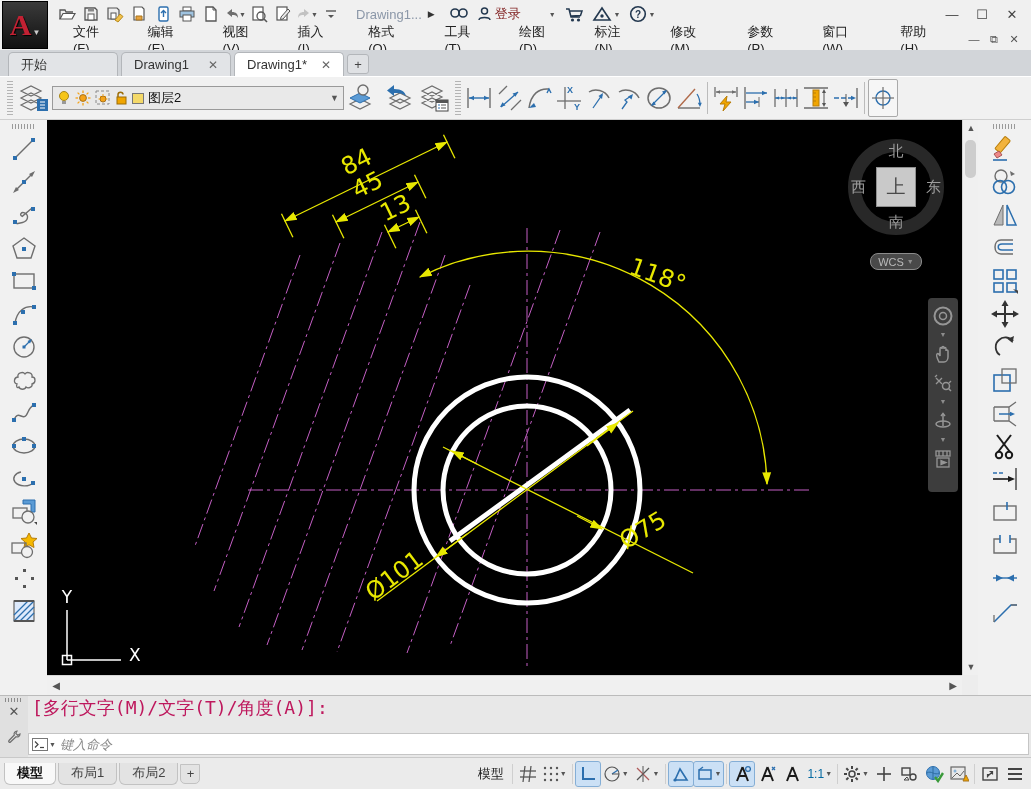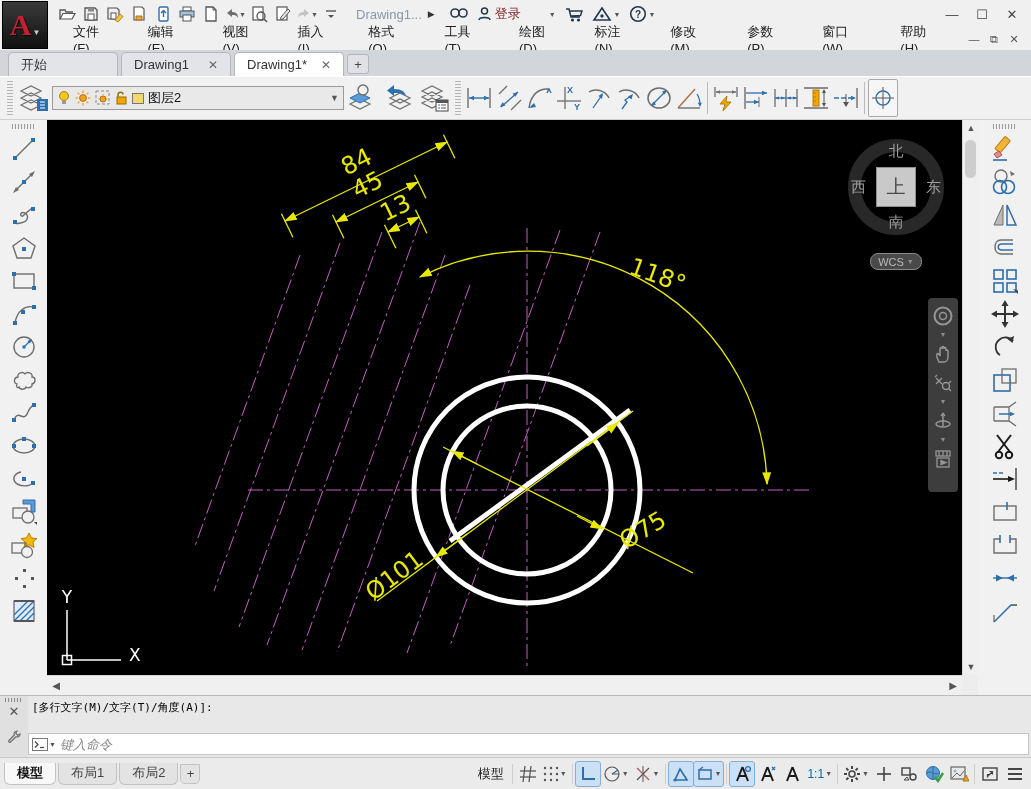--- a/index.html
+++ b/index.html
@@ -87,21 +87,21 @@
   .harrow { width:18px; height:18px; display:flex; align-items:center; justify-content:center; color:#555; font-size:10px; }
   .hcorner { background:#ededed; }
 
   
   .cmdline { height:62px; background:#e8e8e8; border-top:1px solid #bbb; display:flex; }
   .cmd-gutter { width:28px; display:flex; flex-direction:column; align-items:center; padding-top:2px; background:#e0e0e0; }
   .cmd-gutter .hgrip { width:18px; height:4px; background:repeating-linear-gradient(90deg,#8a8a8a 0 1px, transparent 1px 3px); margin-bottom:2px; }
   .cmd-close { color:#555; font-size:13px; }
   .cmd-wrench { margin-top:10px; }
   .cmd-body { flex:1; display:flex; flex-direction:column; }
-  .cmd-history { flex:1; padding:3px 4px 0; font-family:"DejaVu Sans Mono", monospace; font-size:11px; color:#000000; line-height:17px; }
+  .cmd-history { flex:1; padding:3px 4px 0; font-family:"DejaVu Sans Mono", monospace; font-size:18px; color:#be185d; line-height:17px; }
   .cmd-input-row { height:22px; background:#fff; border:1px solid #c5c5c5; display:flex; align-items:center; margin:0 2px 2px 0; padding-left:3px; gap:4px; }
   .cmd-prompt-ic { display:flex; align-items:center; gap:2px; color:#444; }
   .cmd-input-row input { flex:1; border:0; outline:none; font-size:13px; font-family:"DejaVu Sans Mono", monospace; background:transparent; }
   .cmd-input-row input::placeholder { font-style:italic; color:#8a8a8a; }
 
   
   .statusbar { height:32px; background:#ebebeb; border-top:1px solid #c9c9c9; display:flex; align-items:center; padding:0 4px; }
   .ltab { height:22px; padding:0 12px; display:flex; align-items:center; border:1px solid #c2c2c2; border-top:none; background:#e3e3e3; color:#444; border-radius:0 0 6px 6px; margin-right:2px; }
   .ltab.active { background:#f8f8f8; font-weight:bold; color:#111; }
   .ltab-new { width:20px; height:20px; display:flex; align-items:center; justify-content:center; color:#444; border:1px solid #c2c2c2; border-radius:0 0 5px 5px; background:#e3e3e3; }

